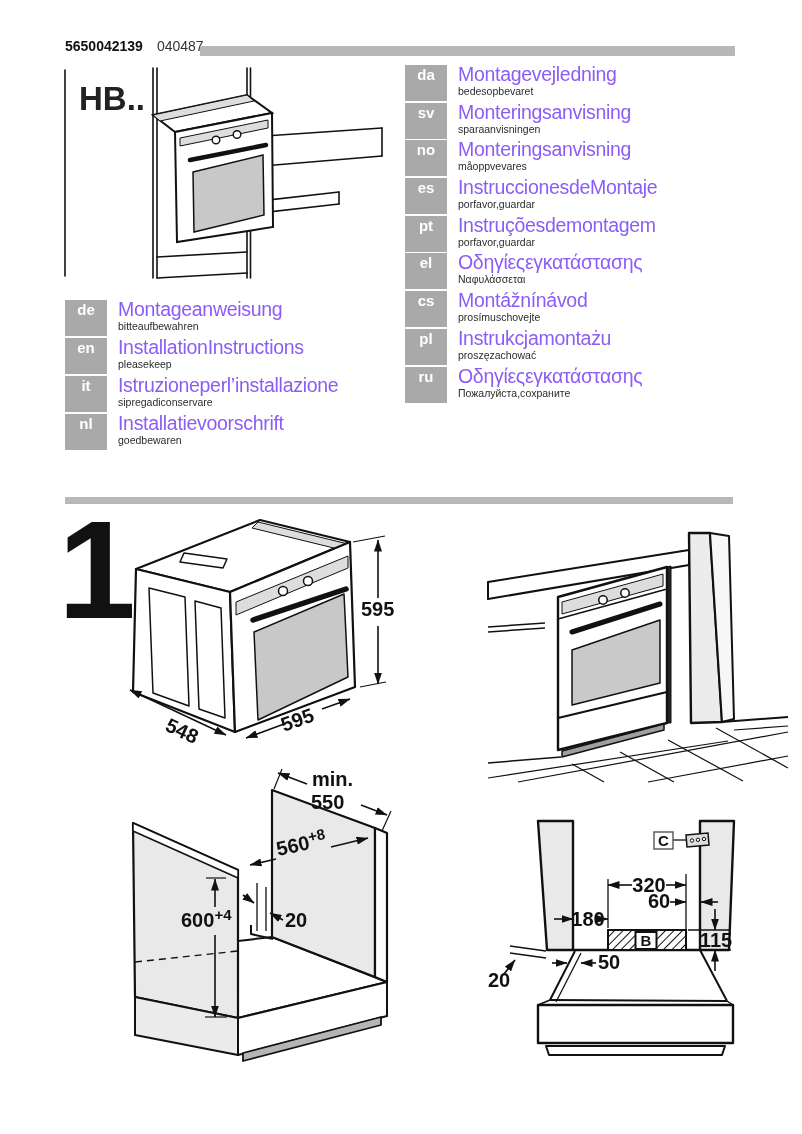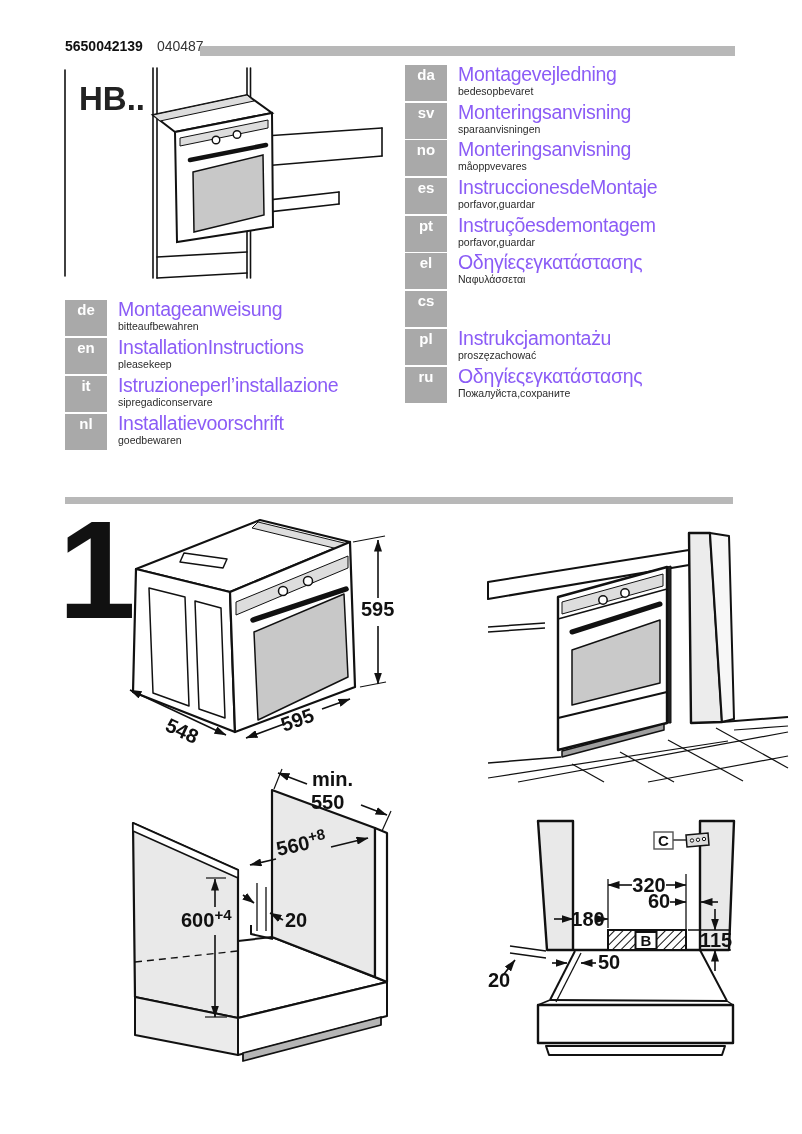--- a/index.html
+++ b/index.html
@@ -103,20 +103,24 @@
     </div>
     <div class="lang-row">
       <span class="lang-tag">el</span>
       <span class="lang-txt">
           <span class="lang-title" style="display:block">Οδηγίεςεγκατάστασης</span>
           <span class="lang-note" style="display:block">Ναφυλάσσεται</span>
         </span>
     </div>
     <div class="lang-row">
       <span class="lang-tag">cs</span>
+      <span class="lang-txt">
+          <span class="lang-title" style="display:block">Montážnínávod</span>
+          <span class="lang-note" style="display:block">prosímuschovejte</span>
+        </span>
     </div>
     <div class="lang-row">
       <span class="lang-tag">pl</span>
       <span class="lang-txt">
           <span class="lang-title" style="display:block">Instrukcjamontażu</span>
           <span class="lang-note" style="display:block">proszęzachować</span>
         </span>
     </div>
     <div class="lang-row">
       <span class="lang-tag">ru</span>

